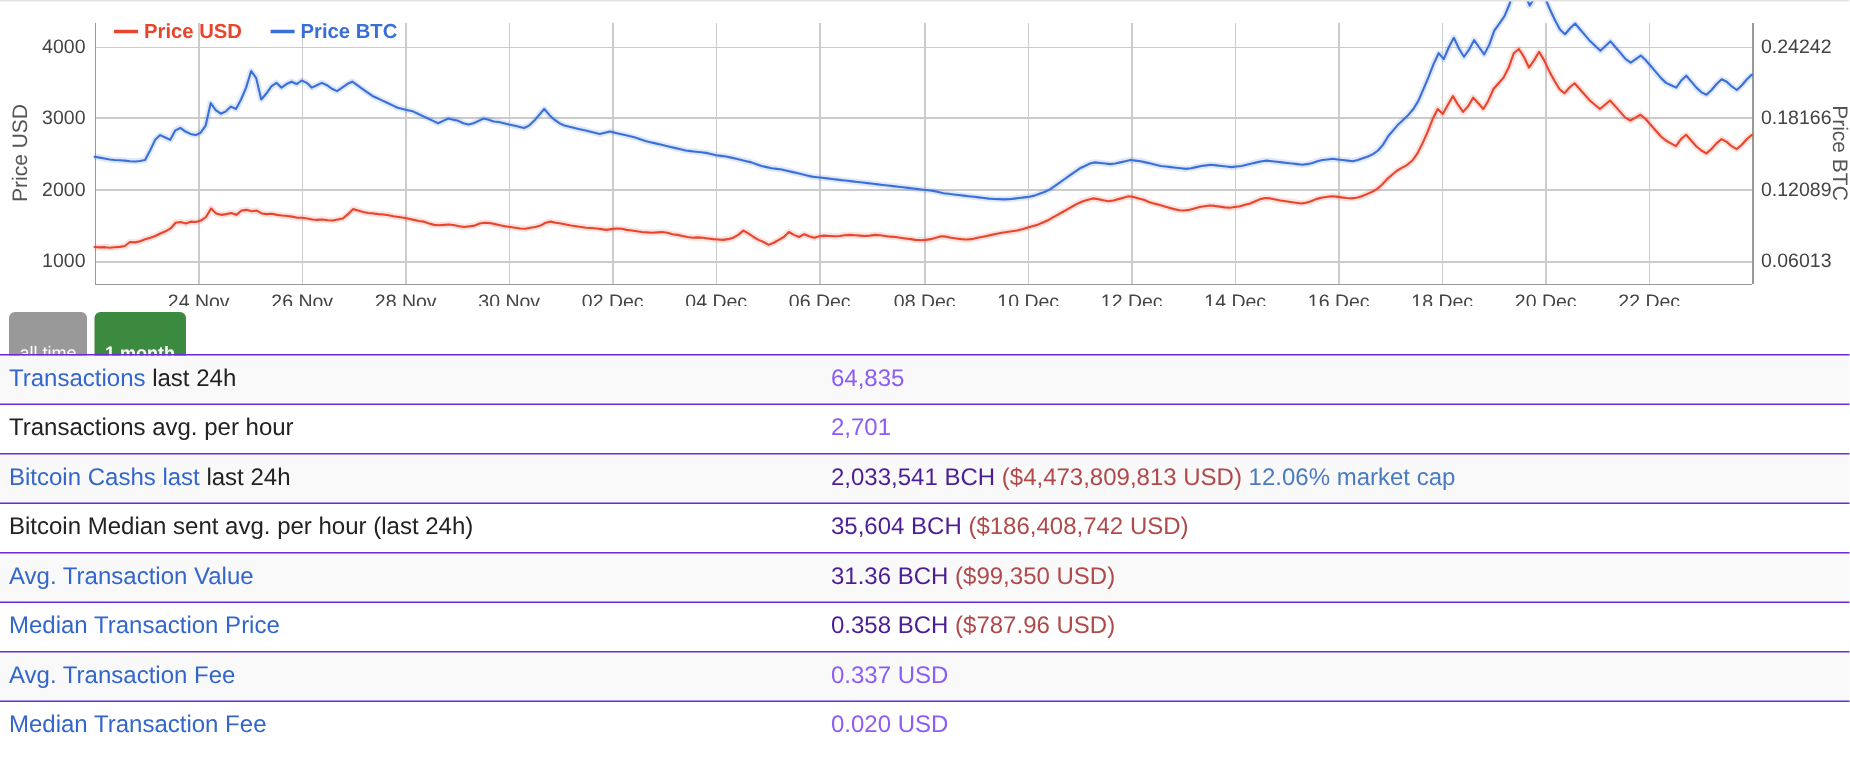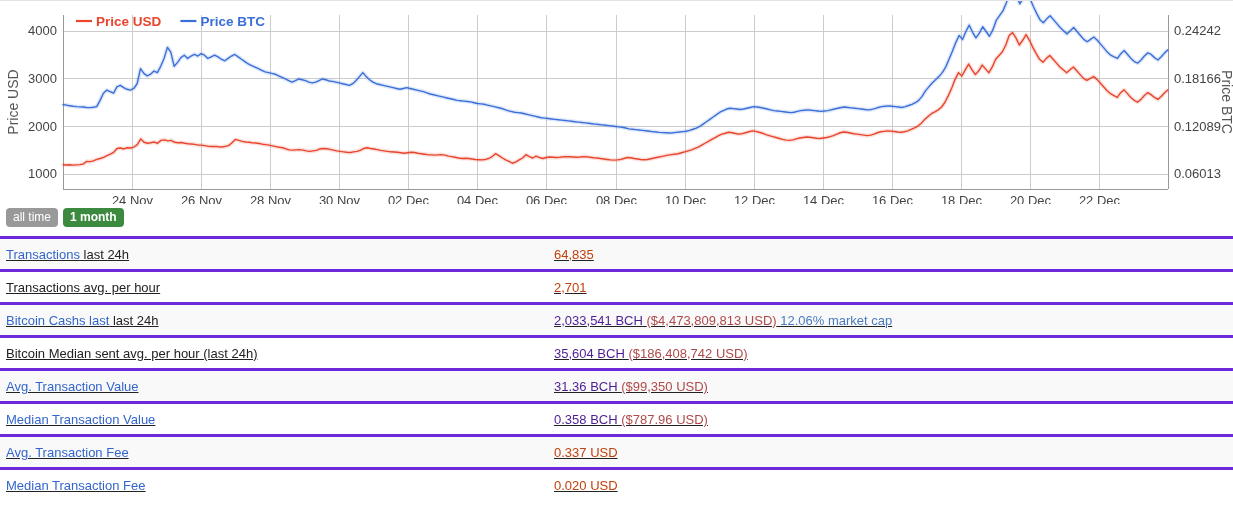--- a/index.html
+++ b/index.html
@@ -52,21 +52,21 @@
   
   .range-bar {
     position: absolute;
     left: 6px; top: 208px;
     display: flex;
     gap: 5px;
     align-items: center;
   }
   .range-btn {
     display: inline-block;
-    padding: 2px 7px 3px 7px;
+    padding: 20px 7px 3px 7px;
     border-radius: 4px;
     font-size: 12px;
     line-height: 14px;
     color: #ffffff;
     cursor: pointer;
     white-space: nowrap;
     font-family: "Liberation Sans", sans-serif;
   }
   .range-btn.inactive { background: #999999; }
   .range-btn.active { background: #3c8a3f; font-weight: bold; }
@@ -76,36 +76,35 @@
     position: absolute;
     left: 0; top: 236px;
     width: 1233px;
     border-collapse: collapse;
     table-layout: fixed;
   }
   .stats-table tr { height: 33px; }
   .stats-table tr.odd  { background: #f9f9f9; }
   .stats-table tr.even { background: #ffffff; }
   .stats-table td {
-    border-top: 3px solid #6d28d9;
+    border-top: 1px solid #6d28d9;
     padding: 0 0 0 6px;
-    font-size: 13px;
+    font-size: 16px;
     vertical-align: middle;
     font-family: "Liberation Sans", sans-serif;
     color: #222222;
-    text-decoration: underline;
   }
   .stats-table td.label-cell { width: 548px; }
   .stats-table td.value-cell { width: 685px; padding-left: 0; }
   .lnk { color: #3366cc; }
   .plain { color: #222222; }
   .val-bch { color: #4c1d95; }
   .val-usd { color: #b04a4a; margin-top: 28px; }
   .val-cap { color: #4a7bbf; }
-  .val-plain { color: #c2410c; }
+  .val-plain { color: #8b5cf6; }
 </style>
 </head>
 <body>
 
 <div class="top-rule"></div>
 
 <div class="chart-panel">
   <svg class="chart-svg" id="chart-svg" width="1233" height="203">
       <line x1="63" y1="173.5" x2="1168" y2="173.5" class="gridline"></line>
       <line x1="63" y1="125.5" x2="1168" y2="125.5" class="gridline"></line>
@@ -188,21 +187,21 @@
       </tr>
       <tr class="even">
         <td class="label-cell"><span class="plain">Bitcoin Median sent avg. per hour (last 24h)</span></td>
         <td class="value-cell"><span class="val-bch">35,604 BCH </span><span class="val-usd">($186,408,742 USD)</span></td>
       </tr>
       <tr class="odd">
         <td class="label-cell"><span class="lnk">Avg. Transaction Value</span></td>
         <td class="value-cell"><span class="val-bch">31.36 BCH </span><span class="val-usd">($99,350 USD)</span></td>
       </tr>
       <tr class="even">
-        <td class="label-cell"><span class="lnk">Median Transaction Value</span></td>
+        <td class="label-cell"><span class="lnk">Median Transaction Price</span></td>
         <td class="value-cell"><span class="val-bch">0.358 BCH </span><span class="val-usd">($787.96 USD)</span></td>
       </tr>
       <tr class="odd">
         <td class="label-cell"><span class="lnk">Avg. Transaction Fee</span></td>
         <td class="value-cell"><span class="val-plain">0.337 USD</span></td>
       </tr>
       <tr class="even">
         <td class="label-cell"><span class="lnk">Median Transaction Fee</span></td>
         <td class="value-cell"><span class="val-plain">0.020 USD</span></td>
       </tr>

